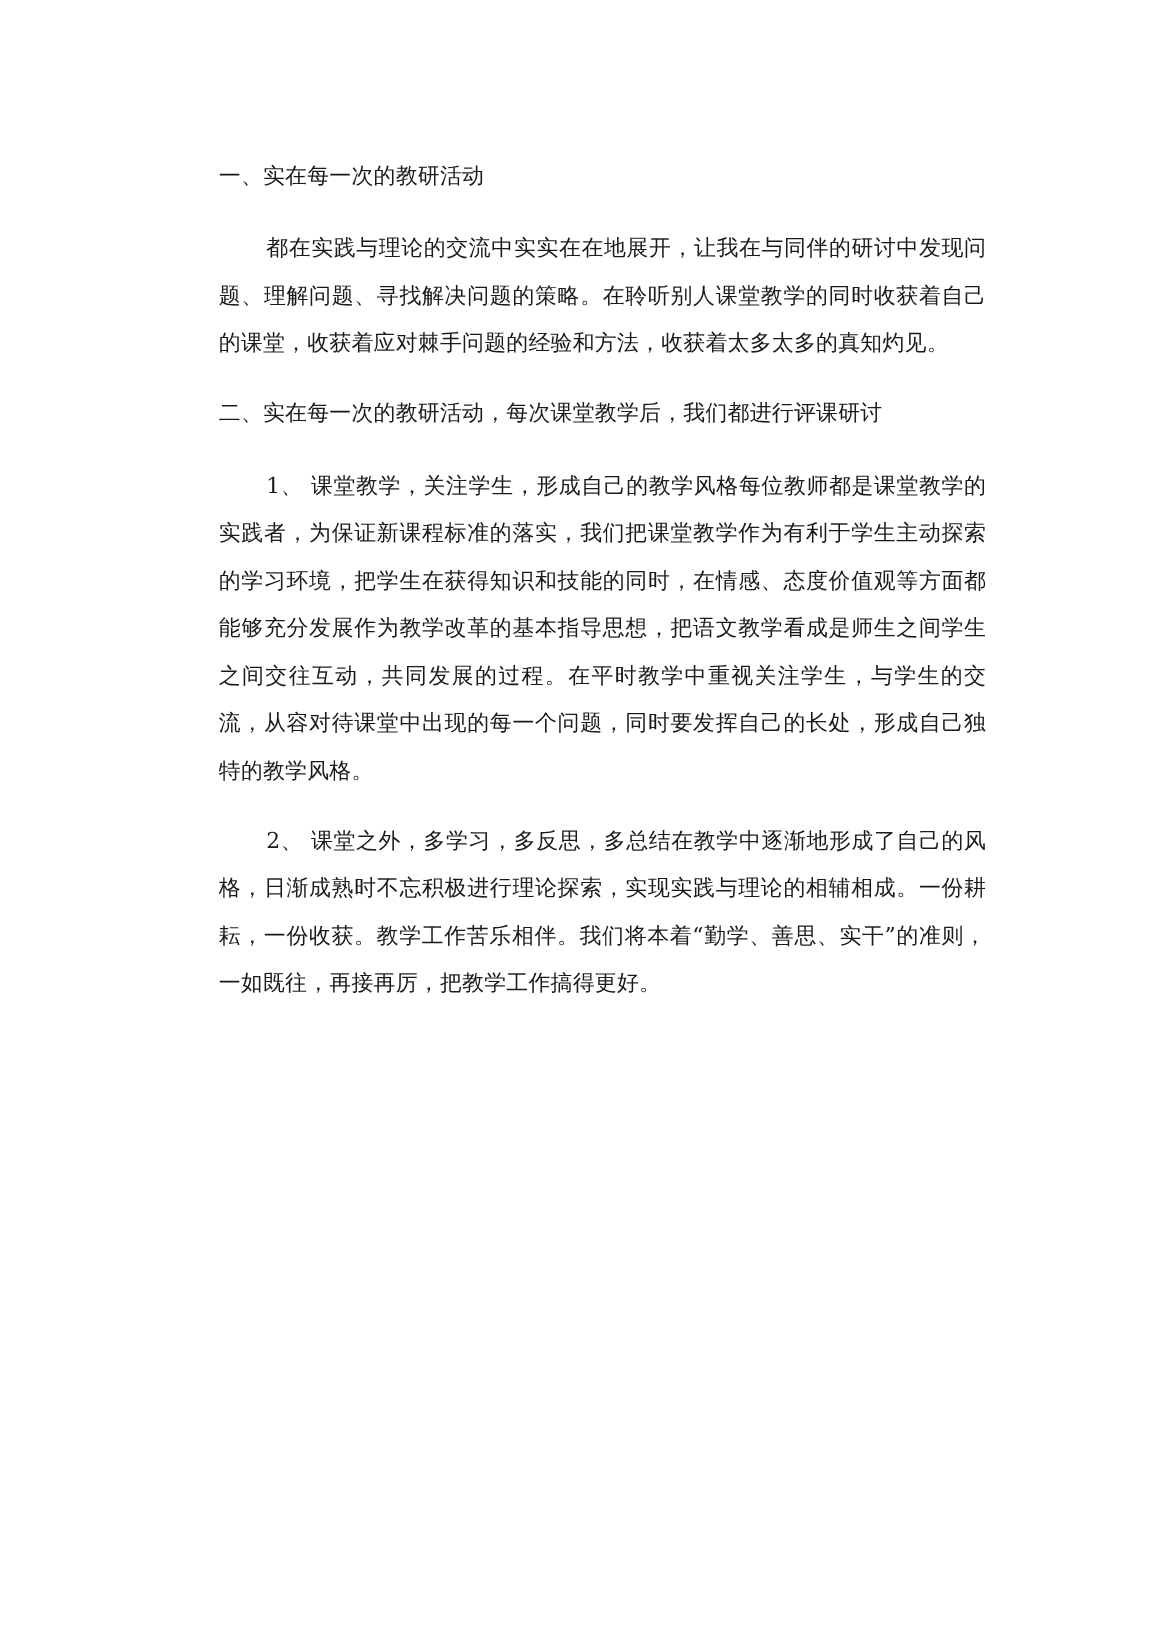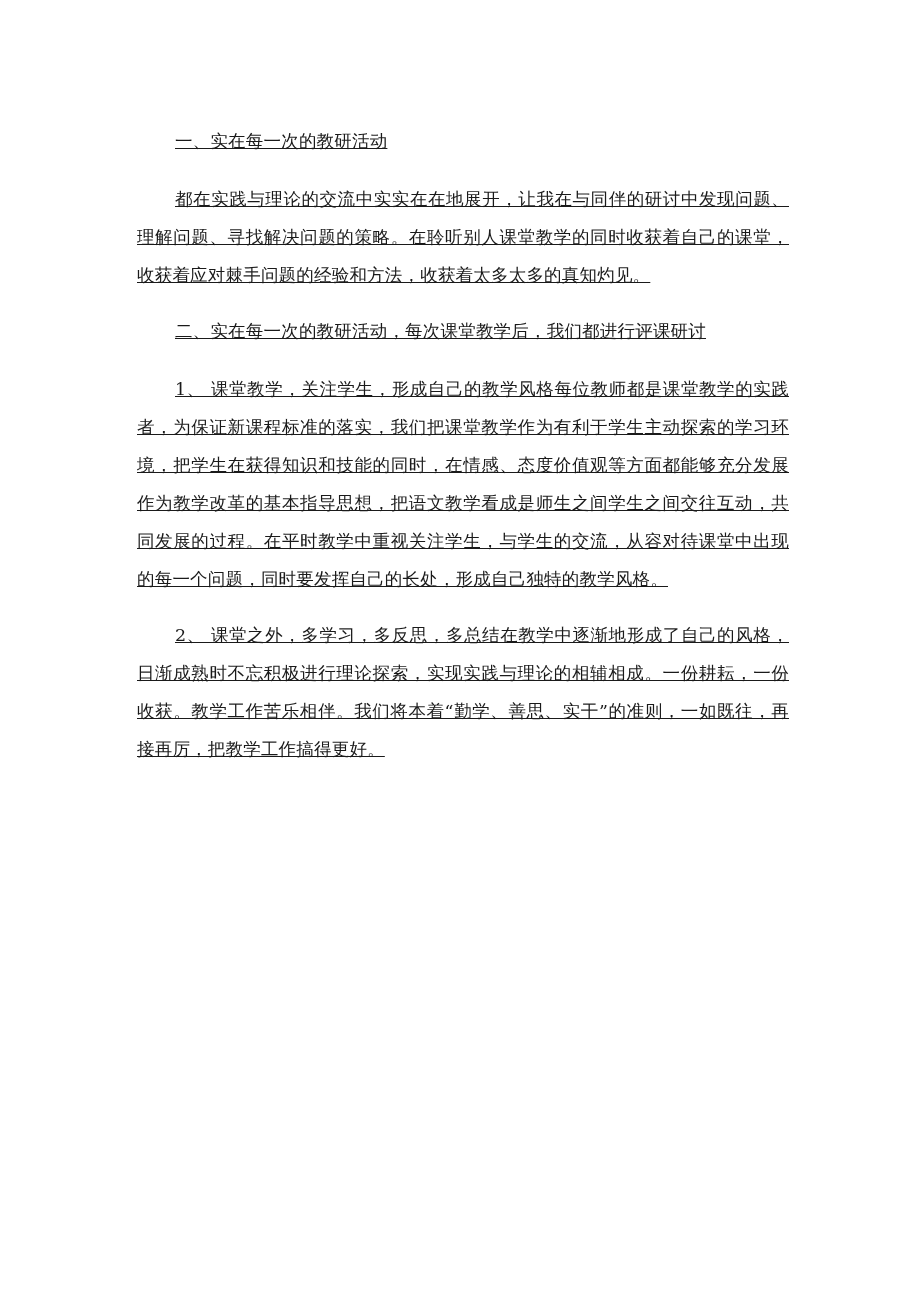--- a/index.html
+++ b/index.html
@@ -13,37 +13,37 @@
       position: relative;
       overflow: hidden;
       font-family: "DejaVu Serif", "Liberation Serif", serif;
       color: #1a1a1a;
     }
     .page {
       position: absolute;
       left: 137px;
       top: 122px;
       width: 652px;
-      text-decoration: underline;
     }
     .heading, .para {
       margin: 0;
       font-size: 17.5px;
       line-height: 38px;
       letter-spacing: 0.2px;
       text-align: justify;
       text-justify: inter-character;
     }
     .heading {
       text-indent: 38px;
       margin-bottom: 20px;
     }
     .para {
       text-indent: 38px;
       margin-bottom: 18px;
+      margin-left: 38px;
     }
   </style>
 </head>
 <body>
 
 <div class="page">
   <p class="heading">一、实在每一次的教研活动</p>
   <p class="para">都在实践与理论的交流中实实在在地展开，让我在与同伴的研讨中发现问题、理解问题、寻找解决问题的策略。在聆听别人课堂教学的同时收获着自己的课堂，收获着应对棘手问题的经验和方法，收获着太多太多的真知灼见。</p>
 
   <p class="heading">二、实在每一次的教研活动，每次课堂教学后，我们都进行评课研讨</p>

